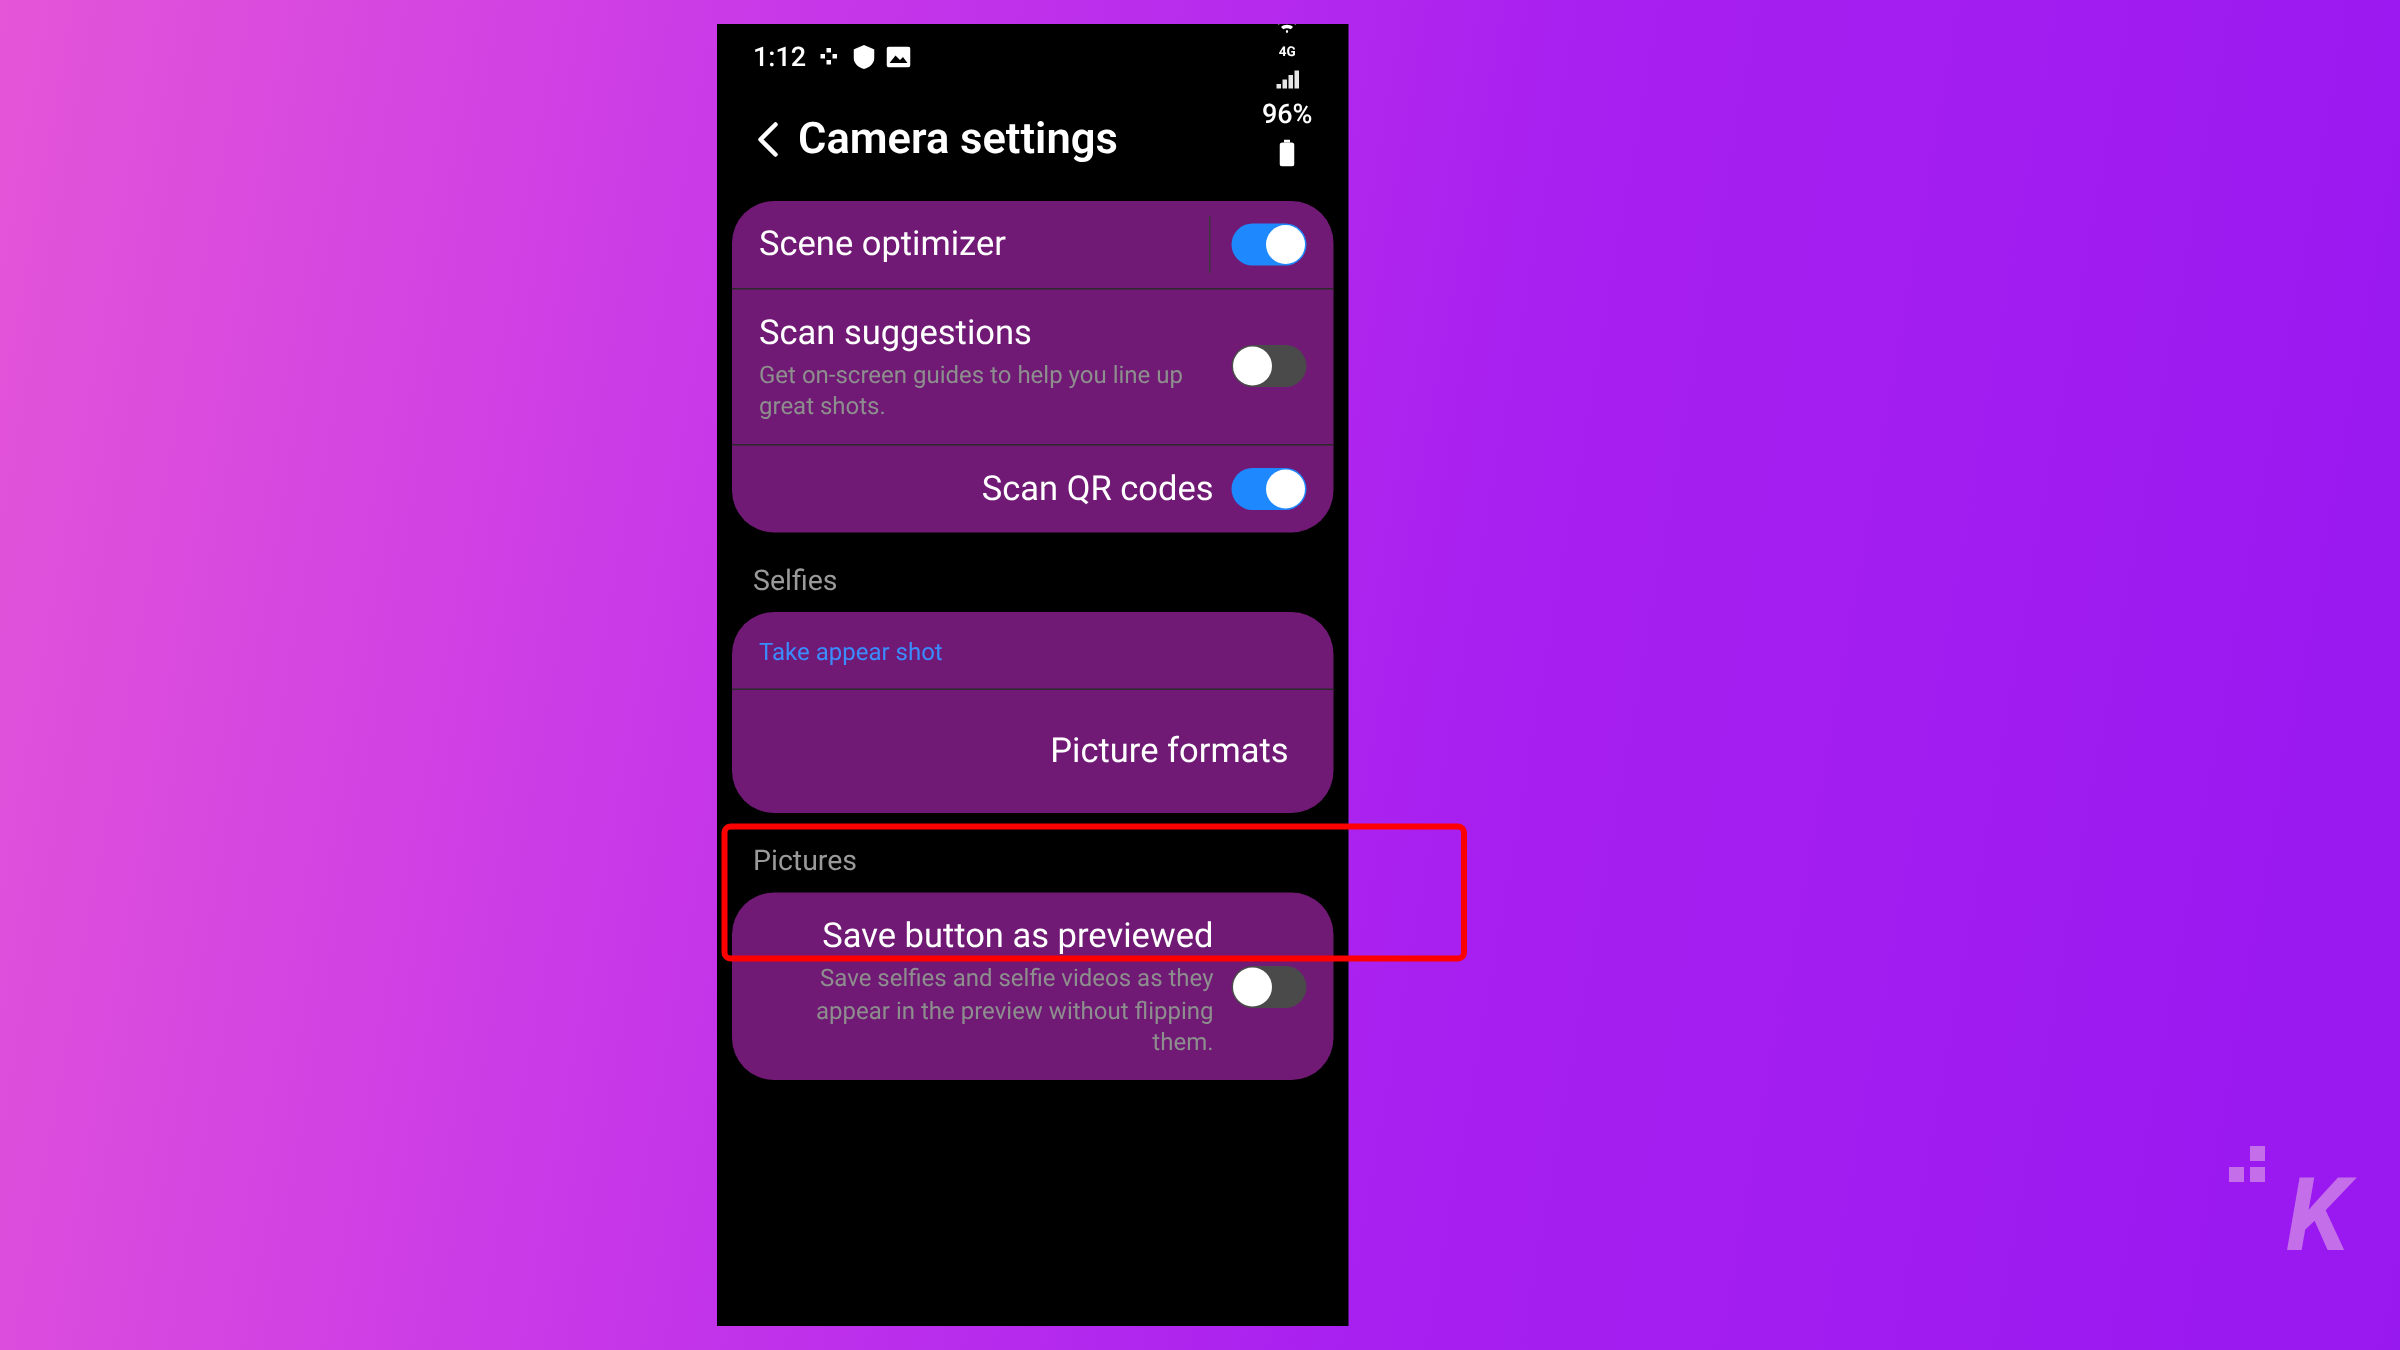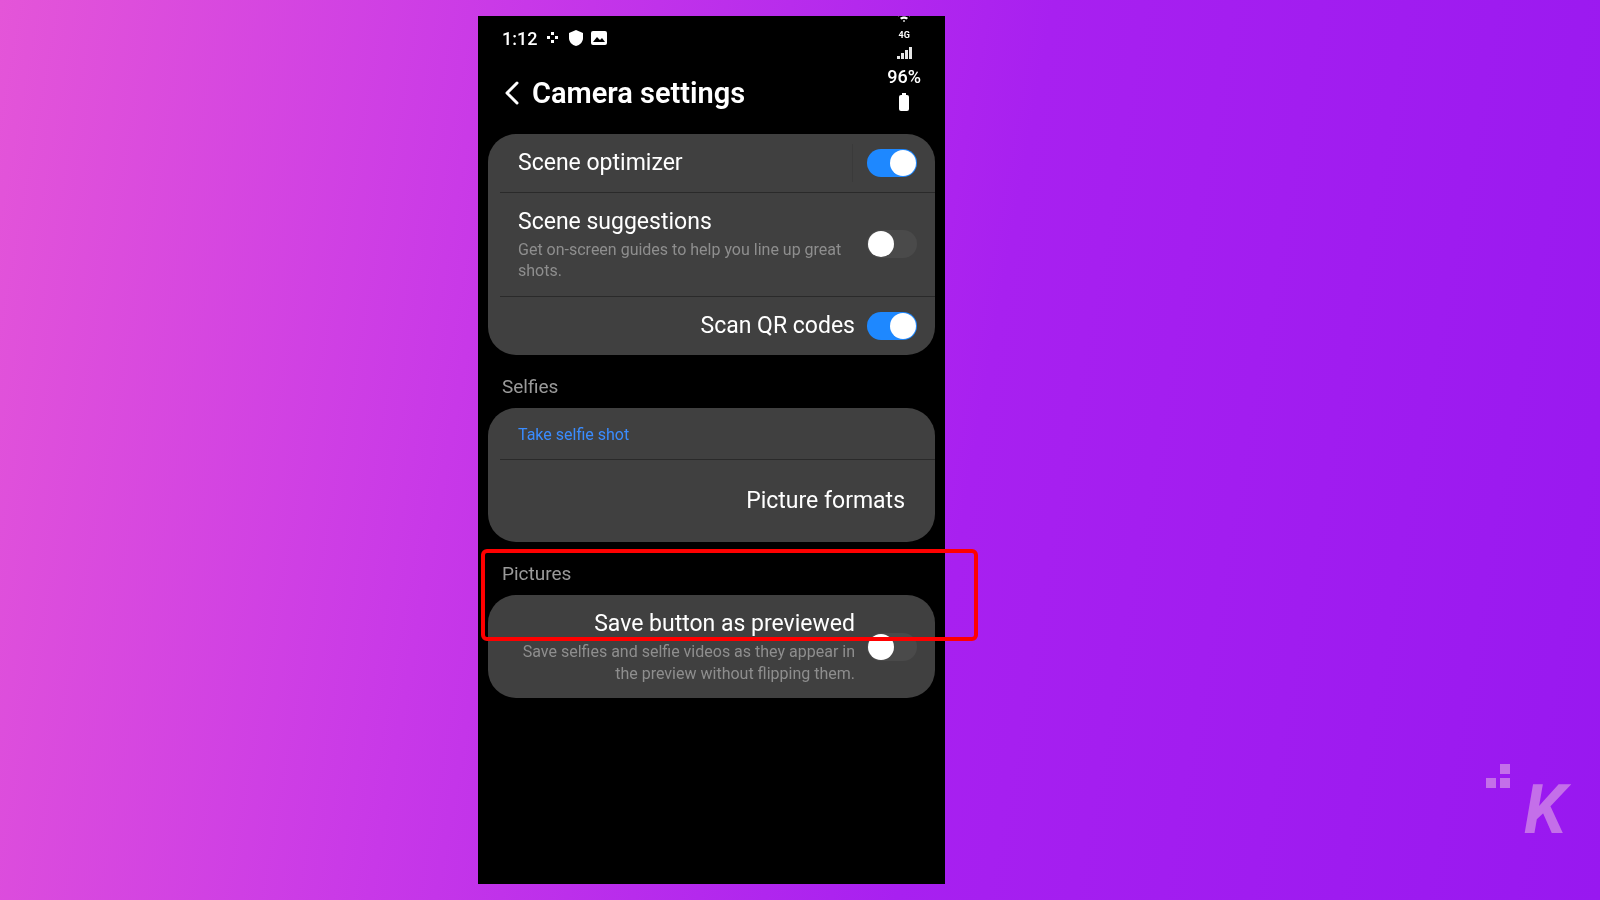--- a/index.html
+++ b/index.html
@@ -8,21 +8,21 @@
   height: 900px;
   background: linear-gradient(100deg, #e455d8 0%, #c838e8 30%, #a820f0 60%, #9818f0 100%);
   font-family: -apple-system, BlinkMacSystemFont, 'Segoe UI', Roboto, Arial, sans-serif;
   overflow: hidden;
   position: relative;
 }
 .phone {
   position: absolute;
   left: 478px;
   top: 16px;
-  width: 467px;
+  width: 421px;
   height: 868px;
   background: #000;
   border-radius: 0;
   overflow: hidden;
   color: #fff;
 }
 .statusbar {
   height: 44px;
   display: flex;
   align-items: center;
@@ -46,25 +46,24 @@
   display: flex;
   align-items: center;
   justify-content: center;
 }
 .header-title {
   font-size: 29px;
   font-weight: 600;
   color: #fff;
 }
 .card {
-  background: #404040;
+  background: #701a75;
   border-radius: 28px;
   margin: 0 10px 8px 10px;
   overflow: hidden;
-  padding-left: 12px;
 }
 .item {
   padding: 14px 18px;
   display: flex;
   align-items: center;
   justify-content: space-between;
   border-bottom: 1px solid #2a2a2a;
   position: relative;
 }
 .item:last-child { border-bottom: none; text-align: right; }
@@ -228,21 +227,21 @@
       <div class="text">
           <div class="title">Scene optimizer</div>
         </div>
       <div class="vdiv"></div>
       <div class="toggle on">
           <div class="knob"></div>
         </div>
     </div>
     <div class="item">
       <div class="text">
-        <div class="title">Scene suggestions</div>
+        <div class="title">Scan suggestions</div>
         <div class="sub">Get on-screen guides to help you line up great shots.</div>
       </div>
       <div class="toggle off">
           <div class="knob"></div>
         </div>
     </div>
     <div class="item">
       <div class="text">
           <div class="title">Scan QR codes</div>
         </div>
@@ -250,21 +249,21 @@
           <div class="knob"></div>
         </div>
     </div>
   </div>
 
   <div class="section-label">Selfies</div>
 
   <div class="card">
     <div class="item">
       <div class="text">
-        <div class="sub blue">Take selfie shot</div>
+        <div class="sub blue">Take appear shot</div>
       </div>
     </div>
     <div class="item" style="padding-top:26px;padding-bottom:26px;">
       <div class="text">
           <div class="title">Picture formats</div>
         </div>
     </div>
   </div>
 
   <div class="section-label">Pictures</div>

